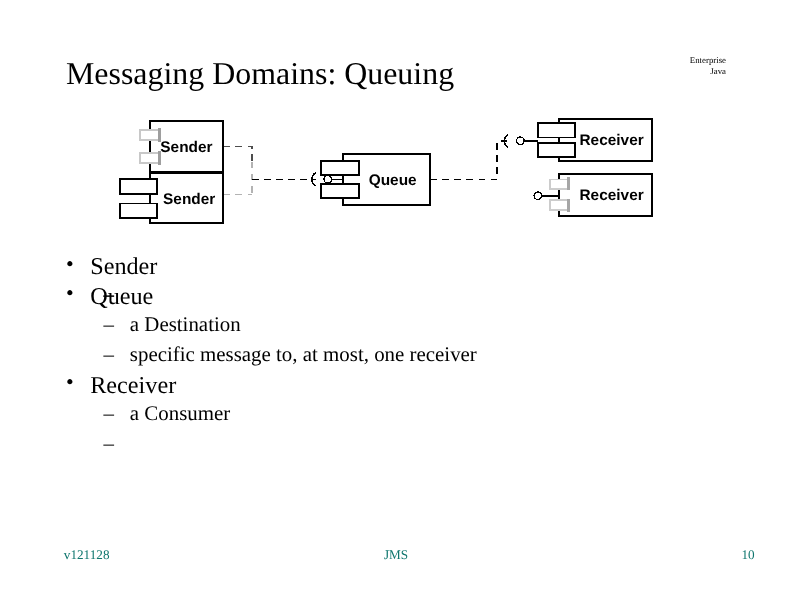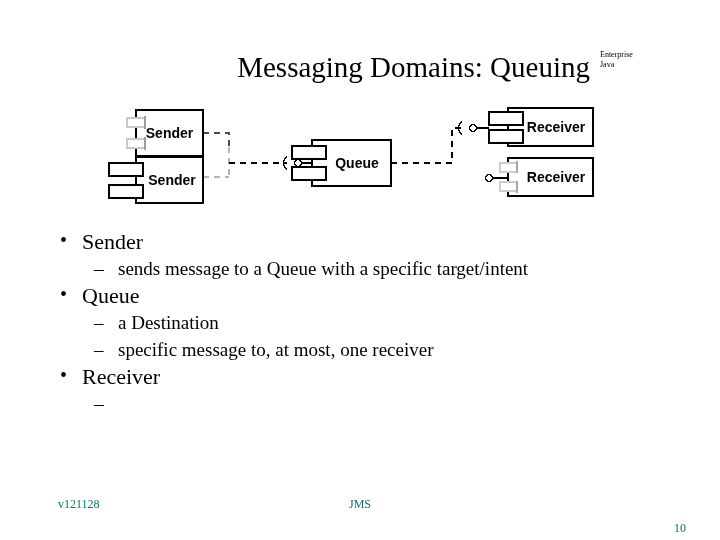--- a/index.html
+++ b/index.html
@@ -16,35 +16,35 @@
     font-family: "Liberation Serif", "DejaVu Serif", serif;
     color: #000000;
   }
 
   
   #title {
     position: absolute;
     left: 60px;
     top: 50px;
     width: 530px;
-    text-align: right;
+    text-align: left;
     font-family: "Liberation Serif", "DejaVu Serif", serif;
     font-size: 29px;
     line-height: 34px;
     color: #000000;
     white-space: nowrap;
   }
 
   
   #logo {
     position: absolute;
     left: 600px;
     top: 50px;
     width: 60px;
-    text-align: left;
+    text-align: right;
     font-family: "Liberation Serif", "DejaVu Serif", serif;
     font-size: 8px;
     line-height: 10px;
     color: #000000;
   }
   #logo .l1, #logo .l2 { display: block; }
 
   
   #diagram {
     position: absolute;
@@ -99,21 +99,21 @@
     left: 0px;
     top: 494px;
     width: 720px;
     height: 20px;
     font-size: 12px;
     line-height: 20px;
     color: #0f766e;
   }
   #footer .f-left   { position: absolute; left: 58px;  top: 0; }
   #footer .f-center { position: absolute; left: 0; top: 0; width: 720px; text-align: center; }
-  #footer .f-right  { position: absolute; right: 34px; top: 0; margin-top: 24px; }
+  #footer .f-right  { position: absolute; right: 34px; top: 0; }
 </style>
 </head>
 <body>
 
 <div id="slide">
 
   <div id="title">Messaging Domains: Queuing</div>
 
   <div id="logo">
     <span class="l1">Enterprise</span>
@@ -215,21 +215,20 @@
       <span class="dot">•</span>
       <span>Sender</span>
     </div>
 
     <div class="lvl2">
       <span class="dash">–</span>
     </div>
 
     <div class="lvl2">
       <span class="dash">–</span>
-      <span>sends message to a Queue with a specific target/intent</span>
     </div>
 
     <div class="lvl1">
       <span class="dot">•</span>
       <span>Queue</span>
     </div>
 
     <div class="lvl2">
       <span class="dash">–</span>
       <span>a Destination</span>
@@ -240,20 +239,21 @@
       <span>specific message to, at most, one receiver</span>
     </div>
 
     <div class="lvl1">
       <span class="dot">•</span>
       <span>Receiver</span>
     </div>
 
     <div class="lvl2">
       <span class="dash">–</span>
+      <span>a Consumer</span>
     </div>
 
     <div class="lvl2">
       <span class="dash">–</span>
     </div>
 
   </div>
 
   <div id="footer">
     <span class="f-left">v121128</span>

